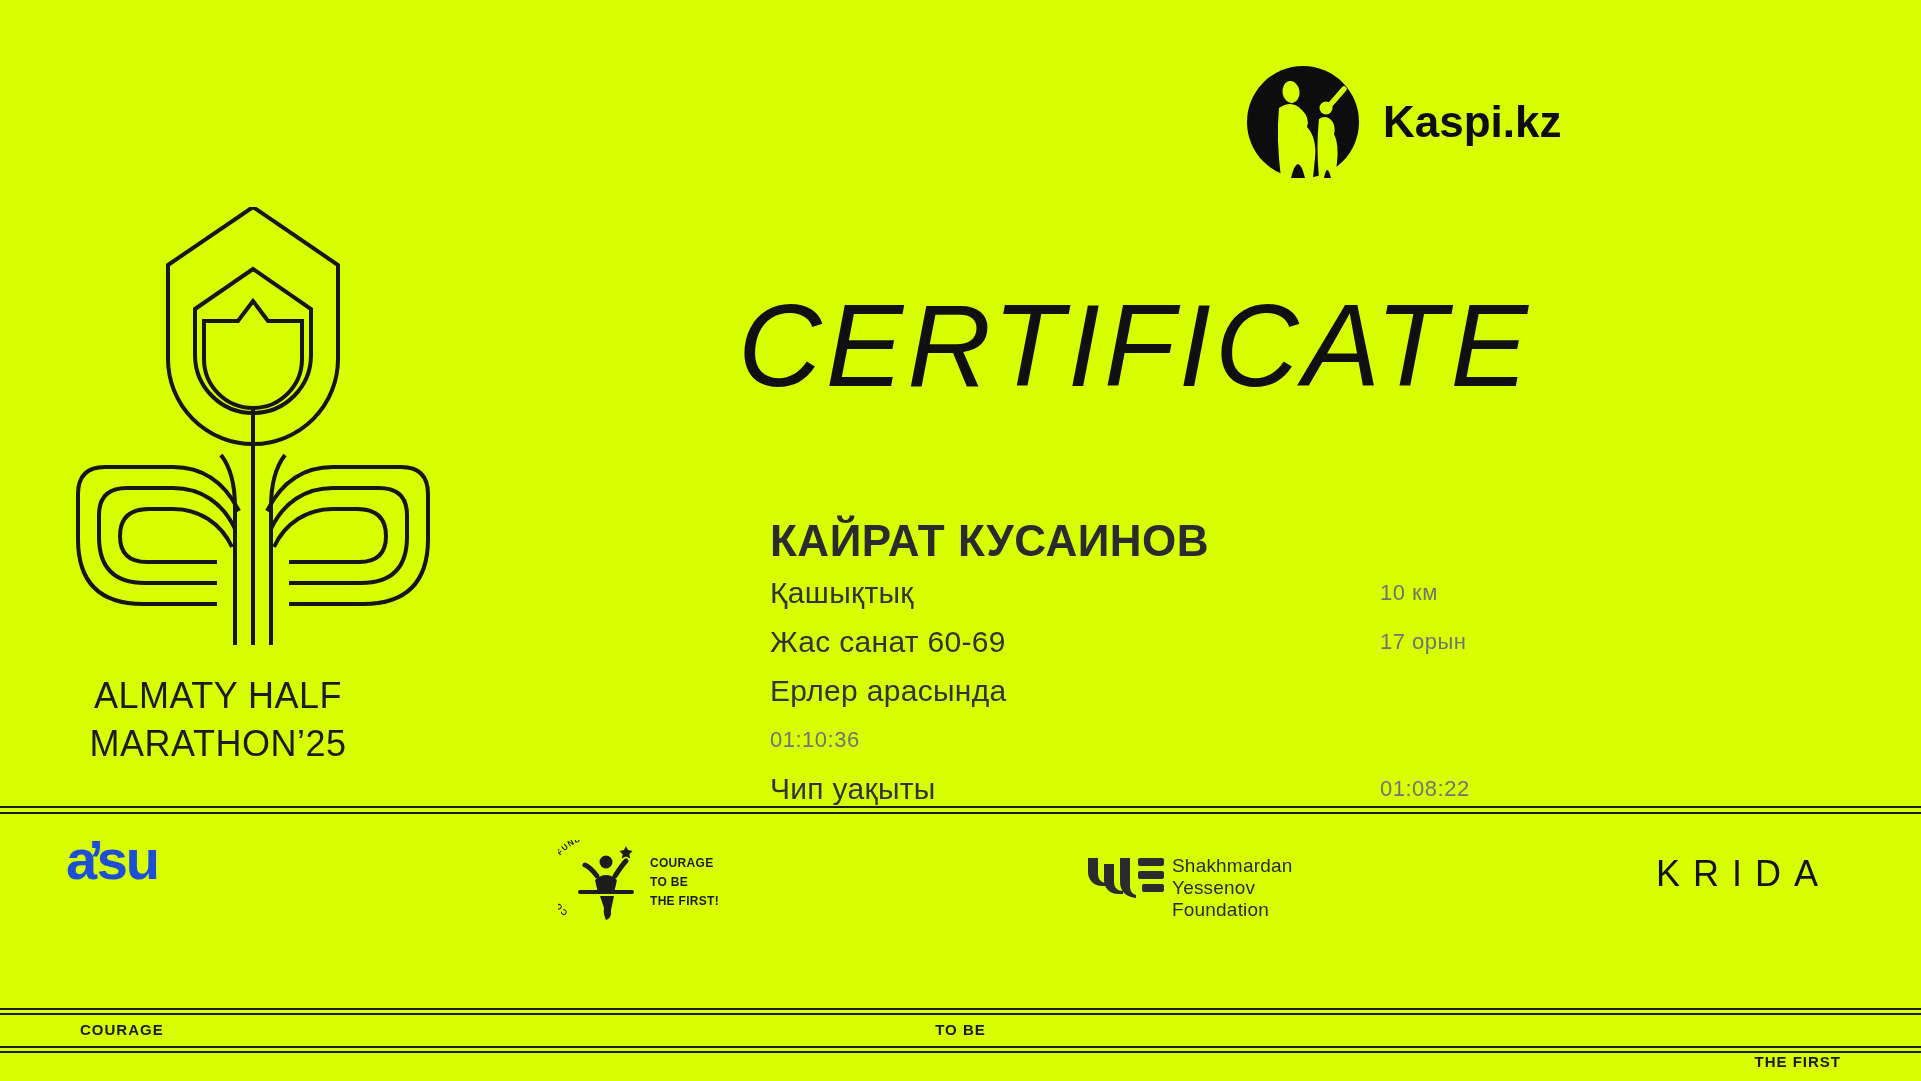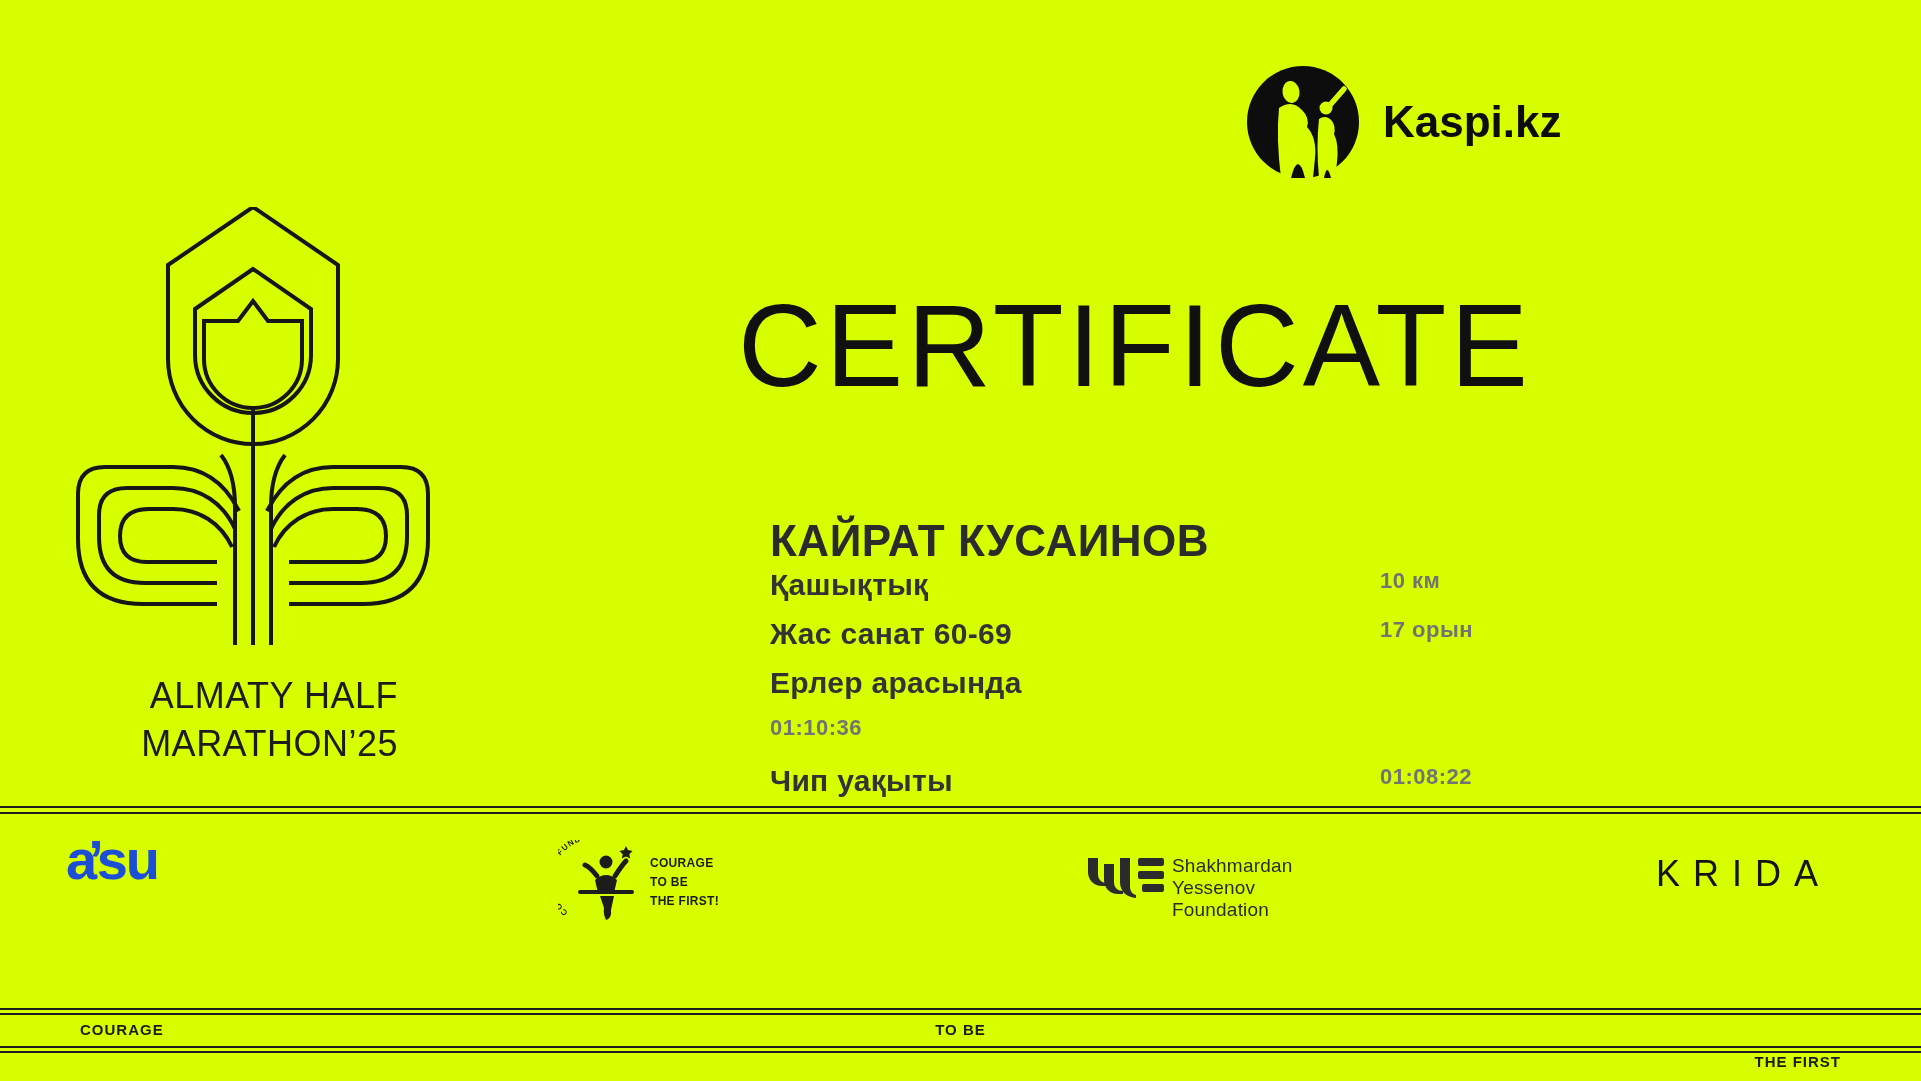--- a/index.html
+++ b/index.html
@@ -19,36 +19,36 @@
     left:1383px;top:100px;
     font-size:44px;font-weight:700;letter-spacing:0px;color:#0d0d0d;line-height:1;
   }
 
   
   .tulip{left:75px;top:207px;width:356px;height:438px;}
   .tulip path{fill:none;stroke:#161616;stroke-width:4;}
 
   .event-title{
     left:38px;top:672px;width:360px;
-    text-align:right;font-size:36px;font-weight:500;letter-spacing:.5px;
+    text-align:center;font-size:36px;font-weight:500;letter-spacing:.5px;
     line-height:1.33;color:#1c1c1c;
   }
 
   .heading{
     left:738px;top:288px;
-    font-size:116px;font-weight:400;letter-spacing:4px;line-height:1;color:#101010;
+    font-size:116px;font-weight:400;letter-spacing:4px;line-height:1;color:#101010;font-style:italic;
   }
 
   .name{
     left:770px;top:486px;
     font-size:44px;font-weight:700;letter-spacing:0.5px;color:#2b2b2b;line-height:1;margin-top:33px;
   }
 
   .results{left:770px;top:568px;width:720px;}
-  .row{display:flex;align-items:flex-start;height:49px;font-weight:bold;}
+  .row{display:flex;align-items:center;height:49px;}
   .row .lbl{width:610px;font-size:30px;color:#333;letter-spacing:.3px;}
   .row .val{font-size:22px;color:#737373;letter-spacing:.5px;}
 
   .rule{left:0;width:1921px;height:2px;background:#1d1d1d;}
 
   
   .asu{
     left:66px;top:832px;font-size:56px;font-weight:700;letter-spacing:-2px;color:#1d4ed8;line-height:1;
   }
   .asu .apos{margin:0 -5px 0 -7px;}

